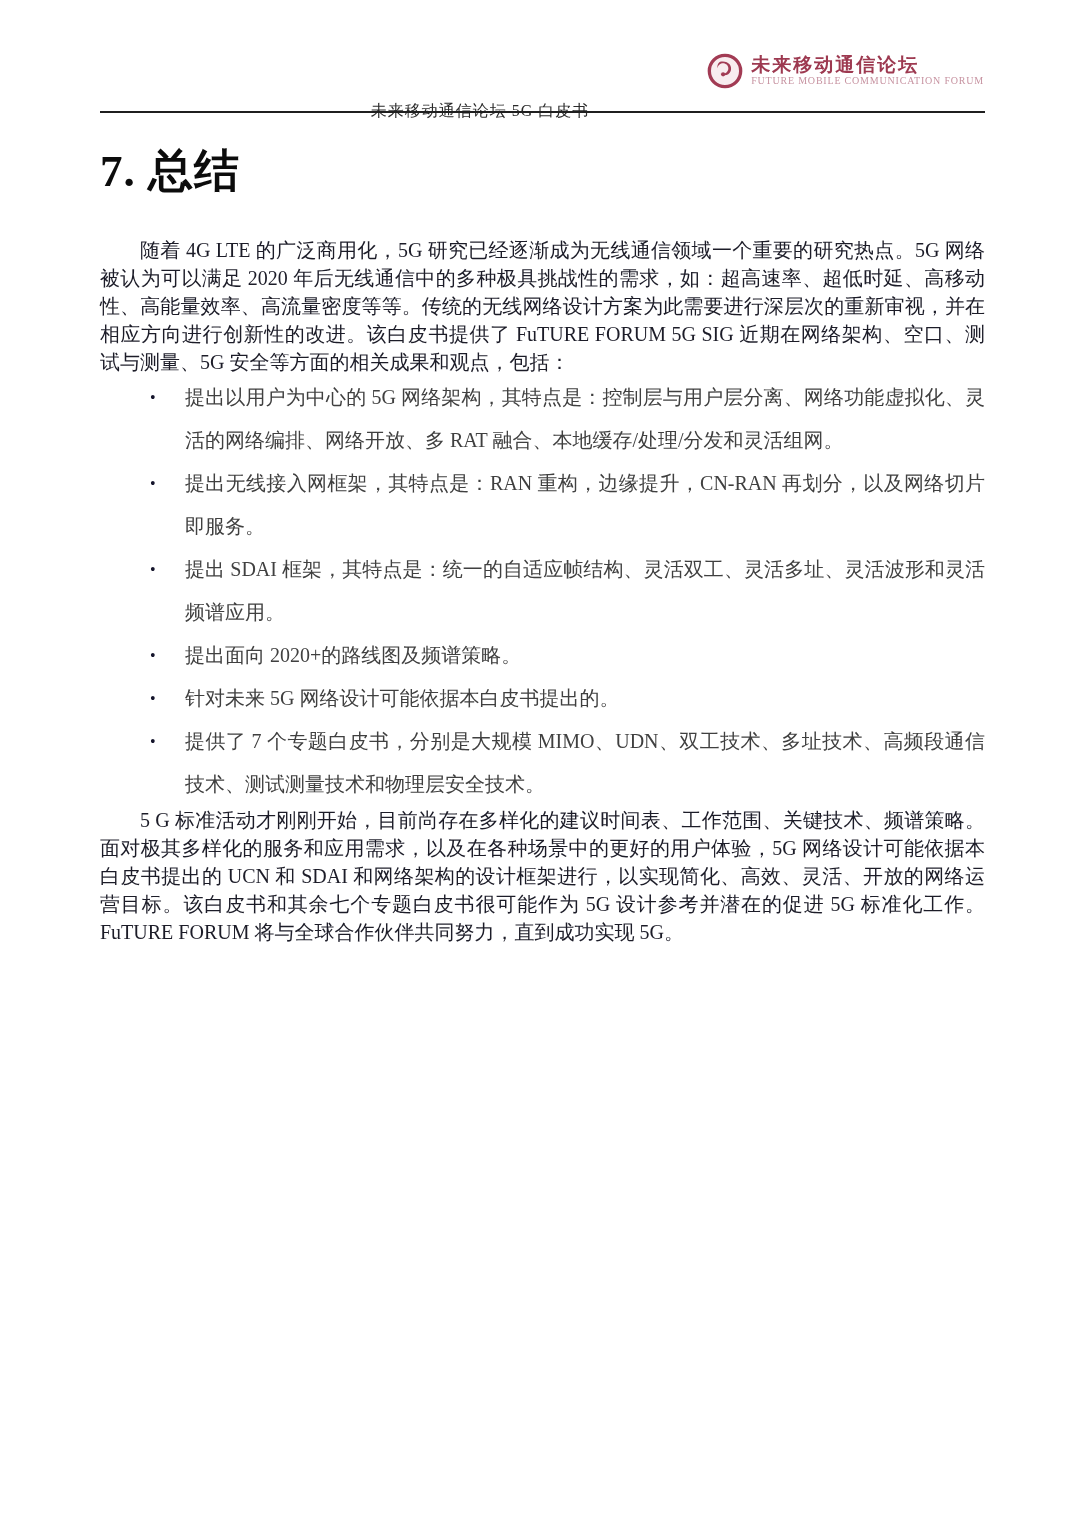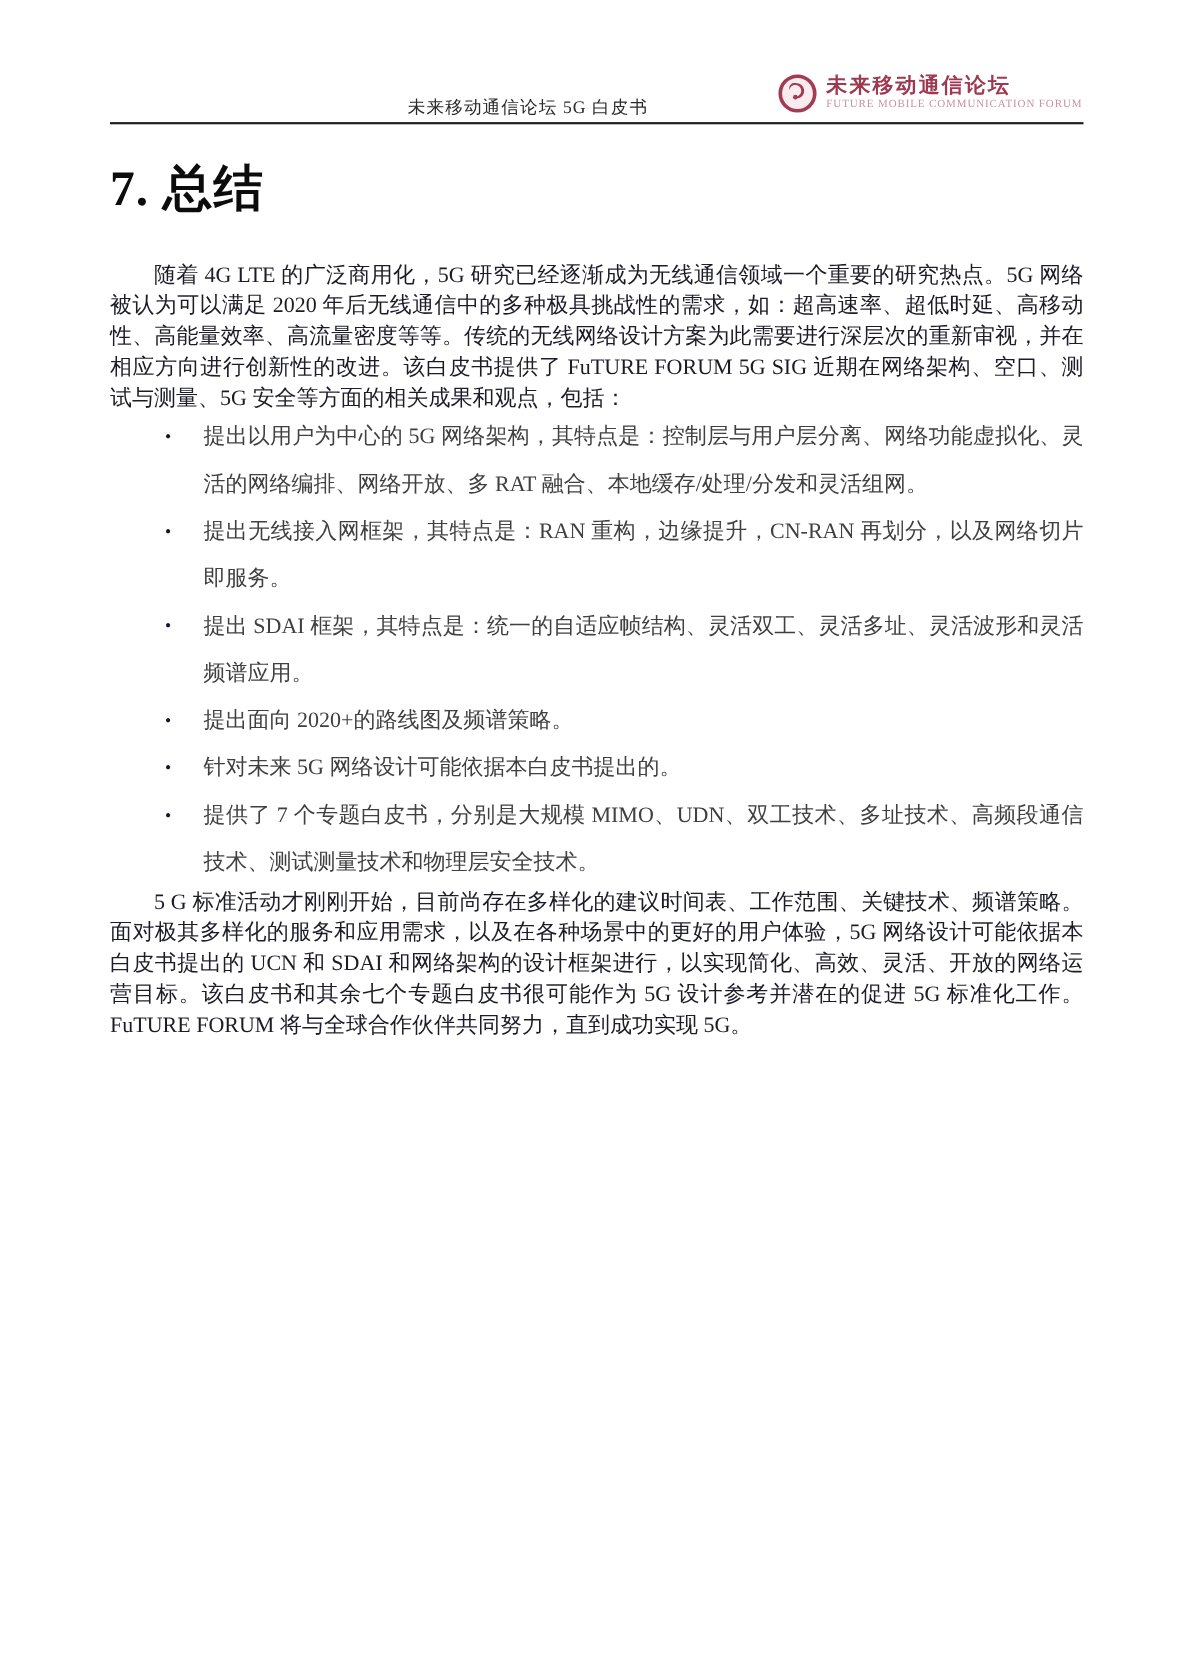--- a/index.html
+++ b/index.html
@@ -9,37 +9,37 @@
     height: 1527px;
     background: #ffffff;
     font-family: "Liberation Serif", "DejaVu Serif", serif;
     color: #1c1c28;
     overflow: hidden;
   }
 
   
   .header-title {
     position: absolute;
-    top: 88px; left: 100px;
+    top: 101px; left: 100px;
     width: 760px;
     text-align: center;
     font-size: 16px;
     letter-spacing: 1px;
     color: #2a2a2a;
     white-space: nowrap;
   }
   .header-rule {
     position: absolute;
     top: 111px; left: 100px; right: 95px;
     border-top: 2px solid #1f1f1f;
     height: 0;
   }
   .logo {
     position: absolute;
-    top: 66px; right: 96px;
+    top: 52px; right: 96px;
     display: flex;
     align-items: flex-start;
     gap: 7px;
   }
   .logo-icon { width: 38px; height: 38px; }
   .logo-text { display: flex; flex-direction: column; padding-top: 2px; }
   .logo-cn {
     font-size: 19px;
     font-weight: bold;
     color: #9d3950;

